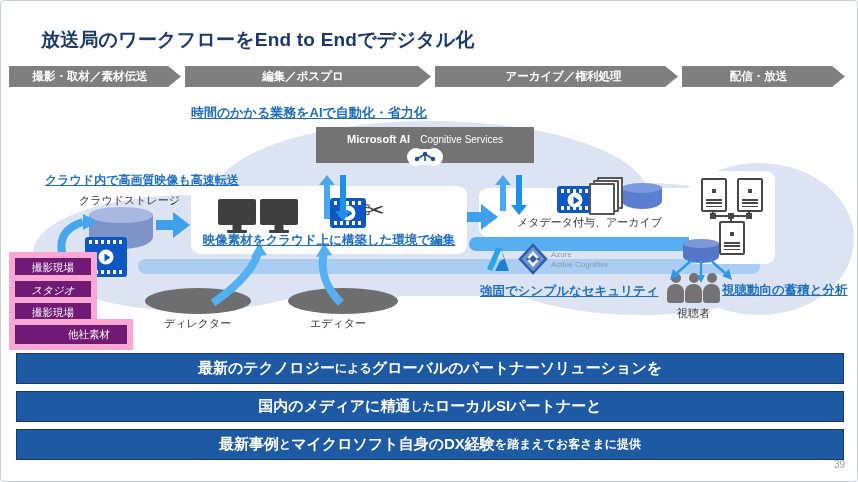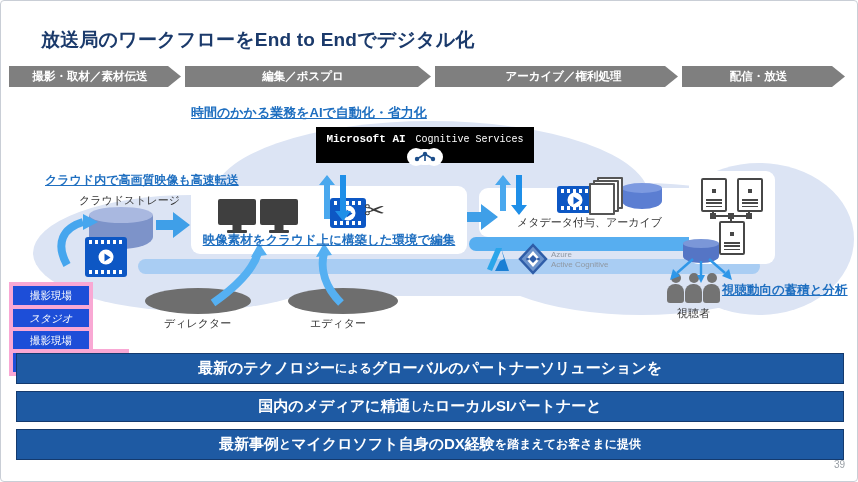--- a/index.html
+++ b/index.html
@@ -33,21 +33,21 @@
 
   
   .lbl{color:#333;font-size:11px;z-index:6;white-space:nowrap;}
   #lbl-storage{left:78px;top:192px;}
   #lbl-meta{left:516px;top:214px;}
   #lbl-director{left:163px;top:315px;}
   #lbl-editor{left:309px;top:315px;}
   #lbl-viewers{left:676px;top:305px;}
 
   
-  #msai{left:315px;top:126px;width:218px;height:36px;background:#000000;z-index:4;font-family:Liberation Mono, monospace;}
+  #msai{left:315px;top:126px;width:218px;height:36px;background:#737373;z-index:4;}
   #msai .row{display:flex;justify-content:center;align-items:baseline;gap:10px;margin-top:6px;color:#fff;}
   #msai .brand{font-size:11px;font-weight:bold;}
   #msai .svc{font-size:10px;}
   #msai svg{display:block;margin:1px auto 0;}
 
   
   .wbox{background:#fff;border-radius:9px;z-index:3;}
   #box-edit{left:190px;top:185px;width:276px;height:68px;}
   #box-meta{left:478px;top:187px;width:224px;height:49px;}
   #box-srv{left:688px;top:170px;width:86px;height:93px;}
@@ -106,22 +106,22 @@
   .person{position:relative;width:17px;height:30px;}
   .person::before{content:"";position:absolute;top:0;left:50%;transform:translateX(-50%);width:10px;height:10px;border-radius:50%;background:#737373;}
   .person::after{content:"";position:absolute;top:11px;left:0;right:0;height:19px;border-radius:8px 8px 3px 3px;background:#737373;}
 
   
   .ground{background:#6e6e6e;border-radius:50%;z-index:2;}
   #gr1{left:144px;top:287px;width:106px;height:26px;}
   #gr2{left:287px;top:287px;width:110px;height:26px;}
 
   
-  .src{left:8px;width:76px;height:19px;background:#1d4ed8;border:4px solid #f9a8d4;color:#fff;
-       font-size:10.5px;display:flex;align-items:center;justify-content:center;z-index:6;margin-top:30px;}
+  .src{left:8px;width:76px;height:19px;background:#701a75;border:6px solid #f9a8d4;color:#fff;
+       font-size:10.5px;display:flex;align-items:center;justify-content:center;z-index:6;}
   #src0{top:251px;} #src1{top:274px;font-style:italic;} #src2{top:296px;} #src3{top:318px;padding-left:36px;}
 
   
   #azure-logo{left:486px;top:246px;z-index:6;}
   #aad-logo{left:517px;top:242px;z-index:6;}
   #aad-text{left:550px;top:249px;font-size:8px;line-height:1.25;color:#8f98a3;z-index:6;}
 
   
   .bbar{left:15px;width:826px;height:29px;background:#1e5aa3;border:1px solid #143a6e;
         display:flex;align-items:center;justify-content:center;color:#fff;font-weight:bold;z-index:6;}
@@ -177,20 +177,21 @@
         <circle cx="14" cy="13" r="2.2"></circle>
           <circle cx="22" cy="8" r="2.2"></circle>
           <circle cx="30" cy="13" r="2.2"></circle>
       </g>
     </svg>
   </div>
 
   <div id="co-ai" class="abs callout">時間のかかる業務をAIで自動化・省力化</div>
   <div id="co-transfer" class="abs callout">クラウド内で高画質映像も高速転送</div>
   <div id="co-edit" class="abs callout">映像素材をクラウド上に構築した環境で編集</div>
+  <div id="co-security" class="abs callout">強固でシンプルなセキュリティ</div>
   <div id="co-analytics" class="abs callout">視聴動向の蓄積と分析</div>
 
   <div id="lbl-storage" class="abs lbl">クラウドストレージ</div>
   <div id="lbl-meta" class="abs lbl">メタデータ付与、アーカイブ</div>
   <div id="lbl-director" class="abs lbl">ディレクター</div>
   <div id="lbl-editor" class="abs lbl">エディター</div>
   <div id="lbl-viewers" class="abs lbl">視聴者</div>
 
   <div id="cyl-storage" class="abs cyl">
       <span class="body abs"></span>

